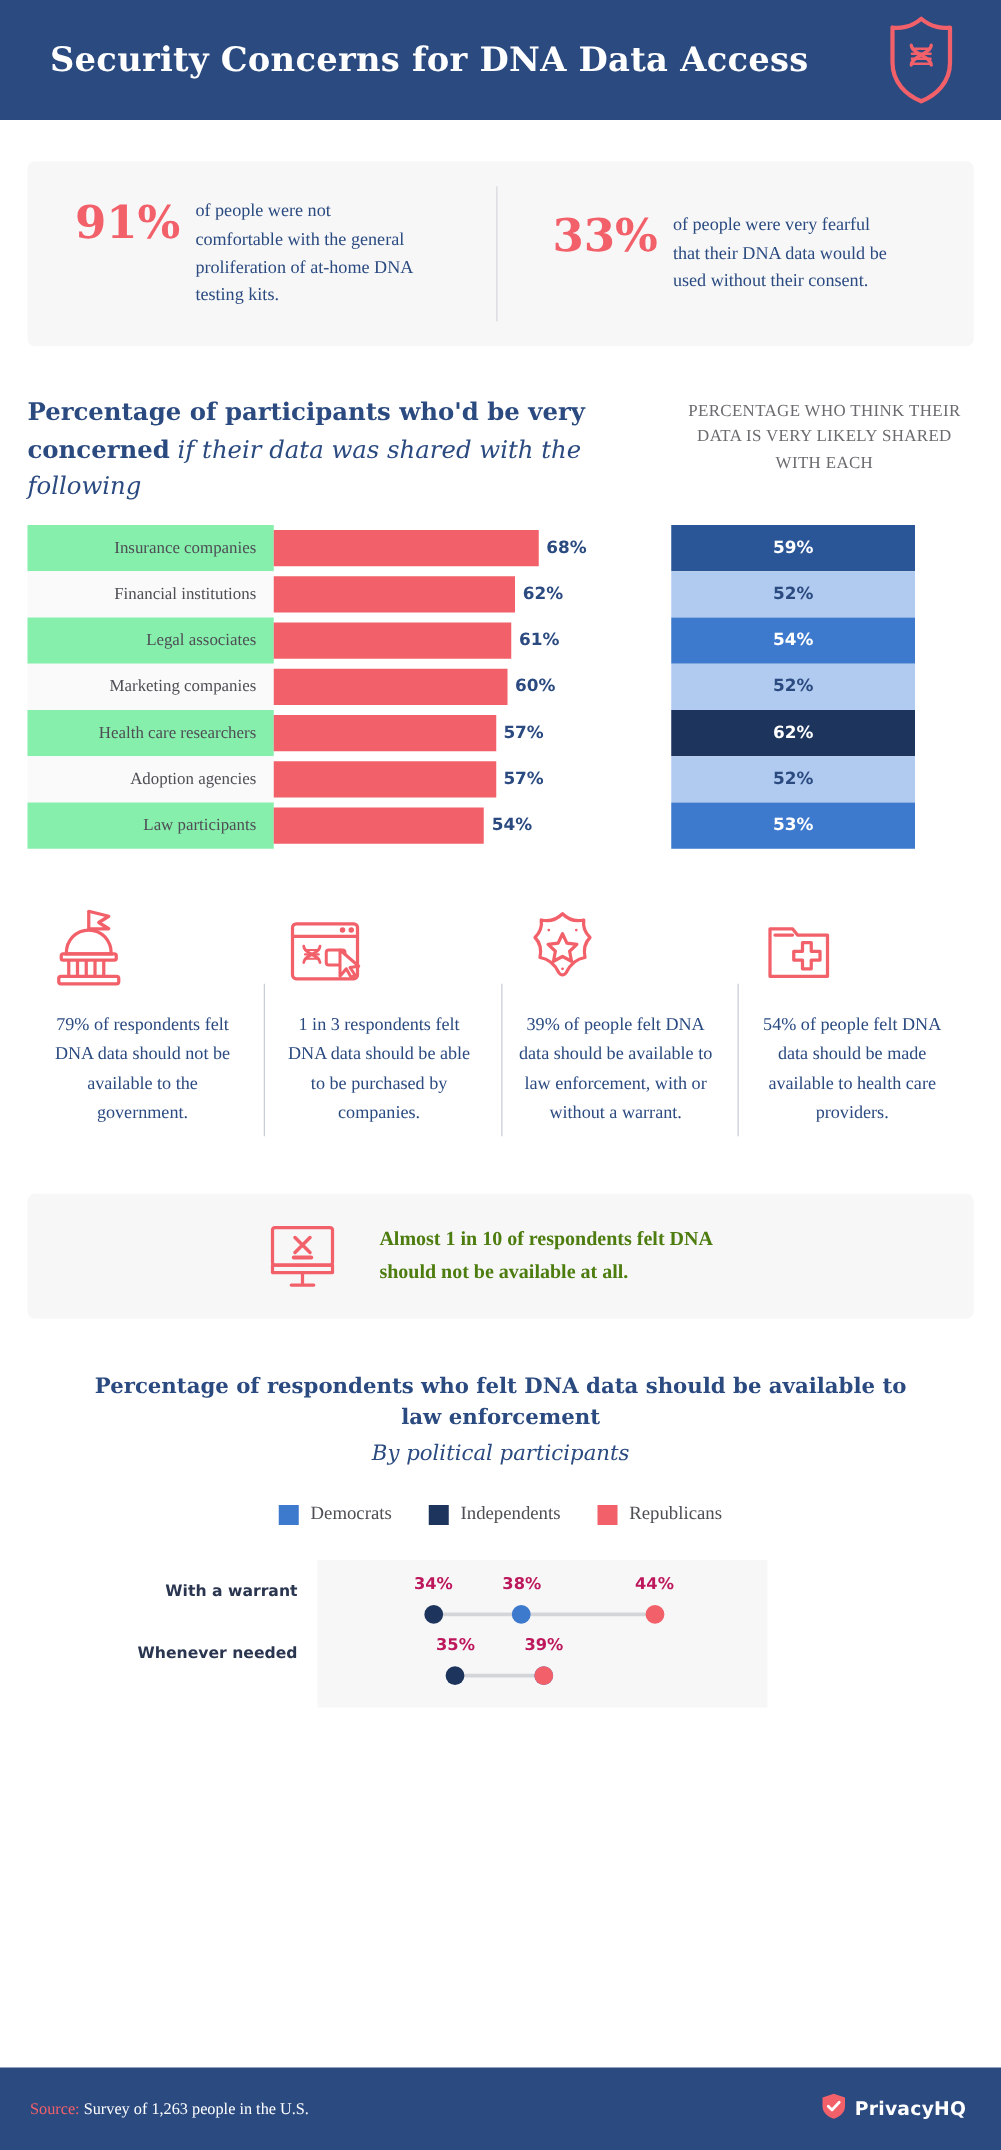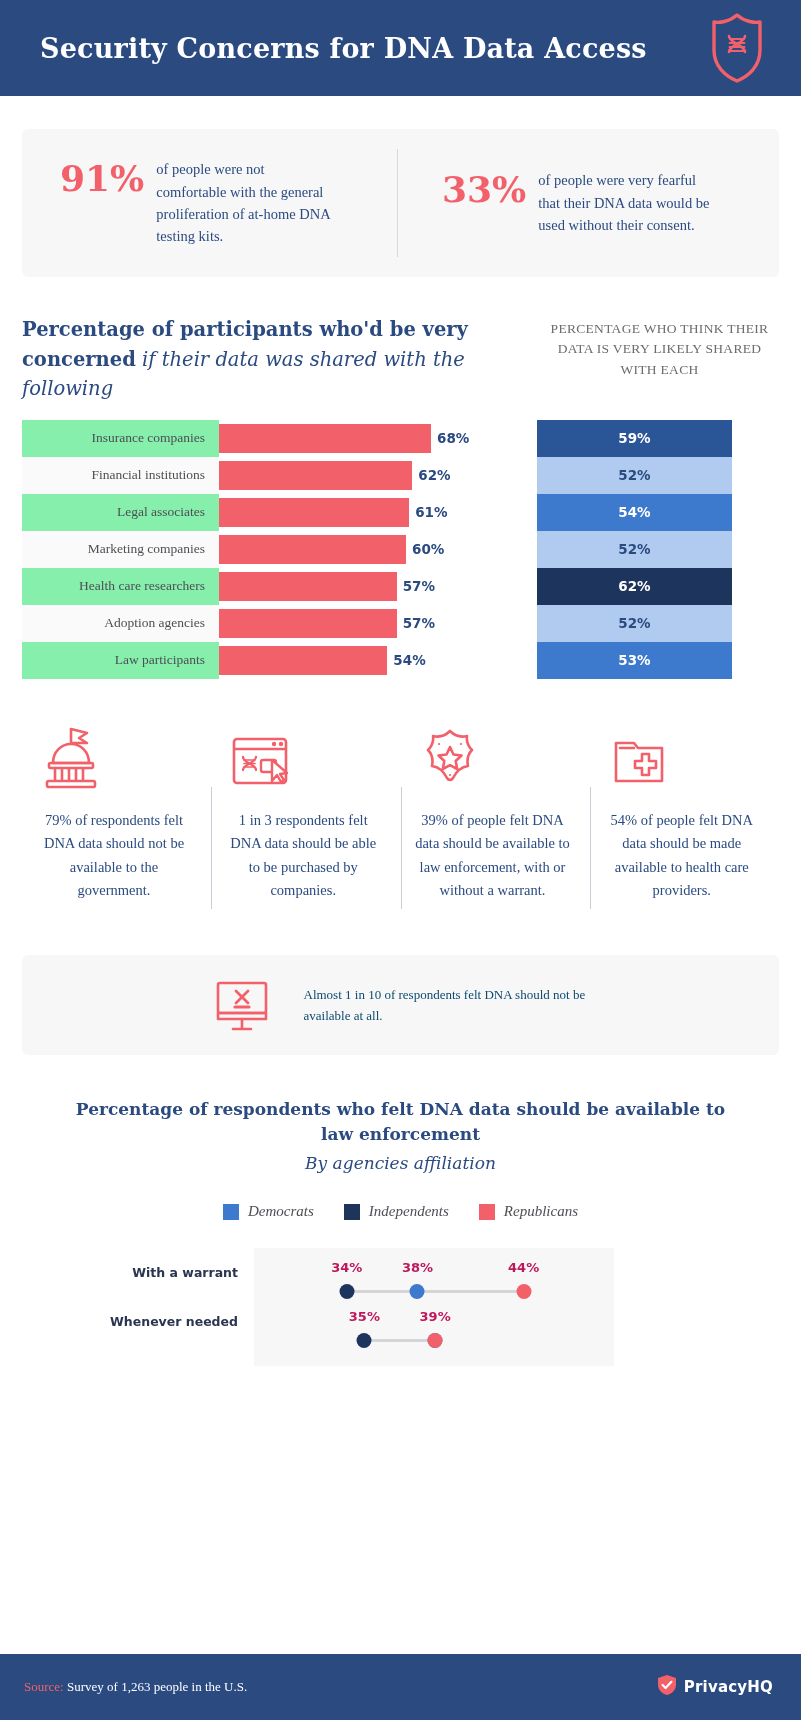--- a/index.html
+++ b/index.html
@@ -152,24 +152,25 @@
     margin: 52px 22px 0 22px;
     background: #f7f7f8;
     border-radius: 6px;
     height: 100px;
     display: flex;
     align-items: center;
     justify-content: center;
     gap: 28px;
   }
   .callout .ctext {
-    color: #0c4a6e;
-    font-size: 13px;
+    color: #4d7c0f;
+    font-size: 16px;
     line-height: 1.62;
     max-width: 290px;
+    font-weight: bold;
   }
 
   
   .dot-section { margin: 42px 22px 0 22px; }
   .dot-title {
     text-align: center;
     color: #2a4a80;
     font-family: "DejaVu Serif", serif;
     font-size: 17px;
     font-weight: bold;
@@ -179,21 +180,21 @@
   .dot-sub {
     text-align: center;
     color: #2a4a80;
     font-family: "DejaVu Serif", serif;
     font-style: italic;
     font-size: 17px;
     margin-top: 6px;
   }
   .legend {
     display: flex; align-items: center; justify-content: center;
-    gap: 30px; margin-top: 30px; font-style: italic;
+    gap: 30px; margin-top: 30px;
   }
   .legend-item { display: flex; align-items: center; gap: 9px; }
   .swatch { width: 16px; height: 16px; }
   .legend-label { color: #4e4e55; font-size: 15px; }
 
   .dot-plot {
     margin-top: 28px;
     display: flex;
     align-items: stretch;
   }
@@ -439,21 +440,21 @@
         <path d="M34 50 L34 59 M25 60 L43 60" stroke="#f2606a" stroke-width="2.6" stroke-linecap="round"></path>
         <path d="M28 22 L40 34 M40 22 L28 34" stroke="#f2606a" stroke-width="2.8" stroke-linecap="round"></path>
         <path d="M27 38 L41 38" stroke="#f2606a" stroke-width="3.2" stroke-linecap="round"></path>
       </svg>
     </div>
     <div class="ctext">Almost 1 in 10 of respondents felt DNA should not be available at all.</div>
   </div>
 
   <div class="dot-section">
     <div class="dot-title">Percentage of respondents who felt DNA data should be available to law enforcement</div>
-    <div class="dot-sub">By agencies affiliation</div>
+    <div class="dot-sub">By political participants</div>
     <div class="legend" id="legend">
         <div class="legend-item">
           <span class="swatch" style="background: rgb(61, 121, 205);"></span>
           <span class="legend-label">Democrats</span>
         </div>
         <div class="legend-item">
           <span class="swatch" style="background: rgb(29, 53, 92);"></span>
           <span class="legend-label">Independents</span>
         </div>
         <div class="legend-item">

